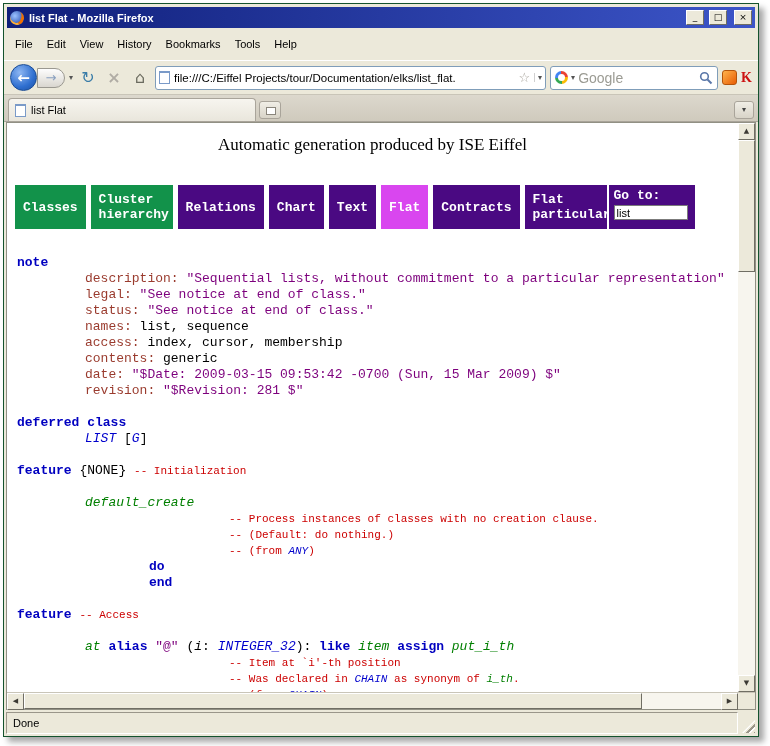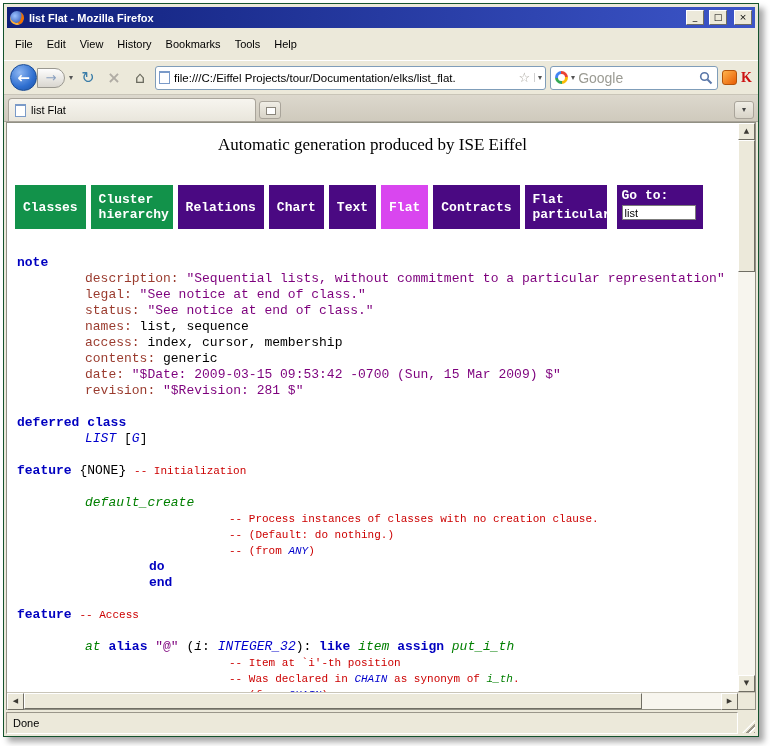--- a/index.html
+++ b/index.html
@@ -82,21 +82,21 @@
                  background:linear-gradient(#f0eee6,#d8d4c8); border:1px solid #a9a49a;
                  border-radius:3px; font-size:8px; line-height:16px;
                  font-family:"DejaVu Sans",sans-serif; color:#444; }
   
   .content-outer { flex:1; display:flex; flex-direction:column; margin:0 2px;
                    border:1px solid #919084; min-height:0; }
   .content-main { flex:1; display:flex; min-height:0; }
   .page { flex:1; background:#fff; overflow:hidden; position:relative; padding-top:8px; }
   .page-header { text-align:center; font-family:"Liberation Serif",serif; font-size:17px;
                  color:#000; margin-top:4px; }
-  .nav-row { display:flex; align-items:stretch; gap:10px; margin:30px 6px 0 8px; height:44px; }
+  .nav-row { display:flex; align-items:stretch; gap:2px; margin:30px 6px 0 8px; height:44px; }
   .nav-row-btns { display:flex; gap:5px; align-items:stretch; }
   .nav-btn { display:flex; align-items:center; padding:4px 8px; color:#fff;
              font-family:"Liberation Mono",monospace; font-weight:bold; font-size:13px;
              line-height:15px; white-space:pre-line; }
   .nav-btn.green { background:#12924a; }
   .nav-btn.purple { background:#4a0982; }
   .nav-btn.gold { background:#d946ef; }
   .goto-block { background:#4a0982; padding:3px 5px; display:flex; flex-direction:column;
                 gap:2px; width:86px; }
   .goto-label { color:#fff; font-family:"Liberation Mono",monospace; font-weight:bold;

